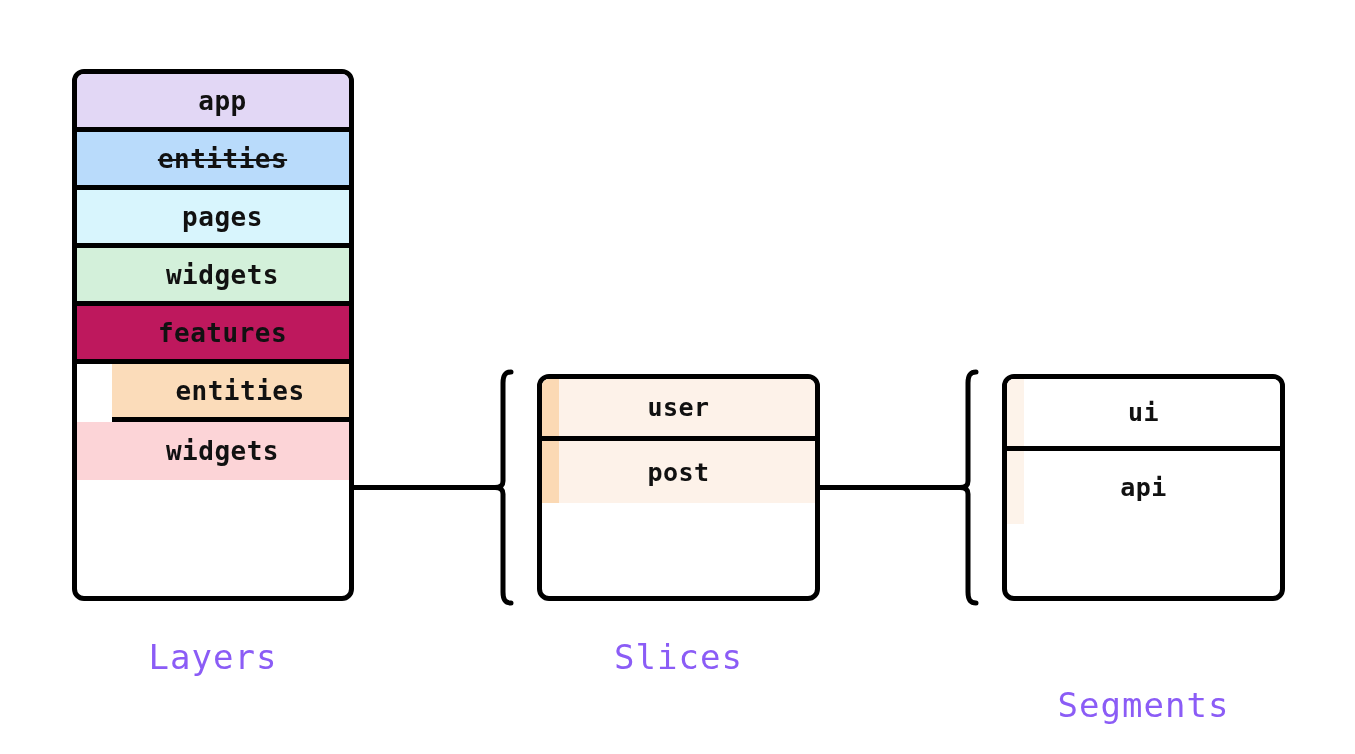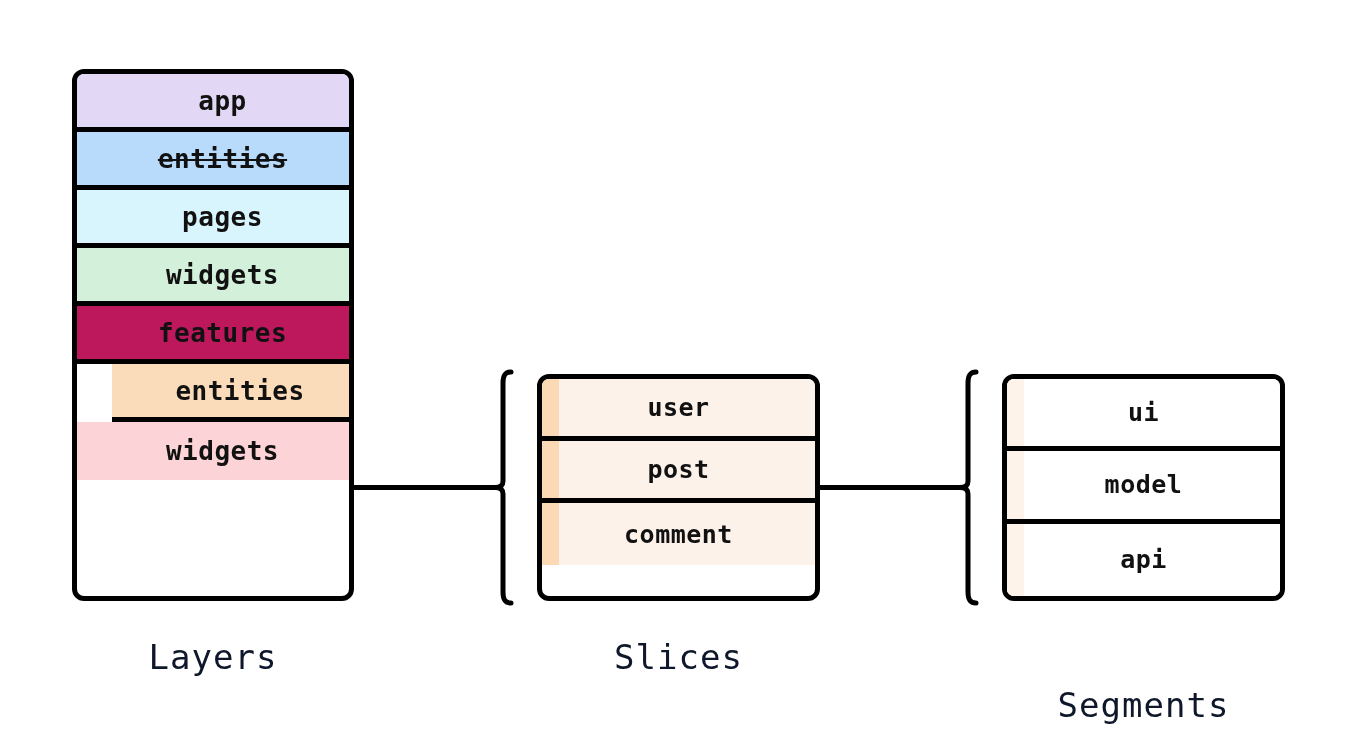--- a/index.html
+++ b/index.html
@@ -134,21 +134,21 @@
   #brace-1 { left: 492px; }
   #brace-2 { left: 957px; }
   .brace svg { display: block; overflow: visible; }
 
   
   .caption {
     position: absolute;
     text-align: center;
     font-size: 34px;
     font-weight: normal;
-    color: #0f172a;
+    color: #8b5cf6;
     font-family: "DejaVu Sans Mono", "Liberation Mono", monospace;
     letter-spacing: 1px;
     white-space: nowrap;
   }
   #cap-layers   { left: 72px;  top: 637px; width: 282px; }
   #cap-slices   { left: 537px; top: 637px; width: 283px; }
   #cap-segments { left: 1002px; top: 637px; width: 283px; margin-top: 48px; }
 </style>
 </head>
 <body>
@@ -187,41 +187,35 @@
     </svg>
   </div>
 
   <div class="stack" id="slices-box">
     <div class="band">
       <span class="label">user</span>
     </div>
     <div class="band">
       <span class="label">post</span>
     </div>
-    <div class="band">
-      <span class="label">comment</span>
-    </div>
   </div>
 
   <div class="connector" id="conn-2"></div>
 
   <div class="brace" id="brace-2">
     <svg width="22" height="237" viewBox="0 0 22 237" fill="none">
       <path d="M19 3 C12 3 11 8 11 14 L11 112 C11 117 8 118.5 3 118.5 C8 118.5 11 120 11 125 L11 223 C11 229 12 234 19 234" stroke="#000000" stroke-width="5" stroke-linecap="round" stroke-linejoin="round" fill="none"></path>
     </svg>
   </div>
 
   <div class="stack" id="segments-box">
     <div class="band">
       <span class="label">ui</span>
     </div>
     <div class="band">
-      <span class="label">model</span>
-    </div>
-    <div class="band">
       <span class="label">api</span>
     </div>
   </div>
 
   <div class="caption" id="cap-layers">Layers</div>
   <div class="caption" id="cap-slices">Slices</div>
   <div class="caption" id="cap-segments">Segments</div>
 
 </div>
 

